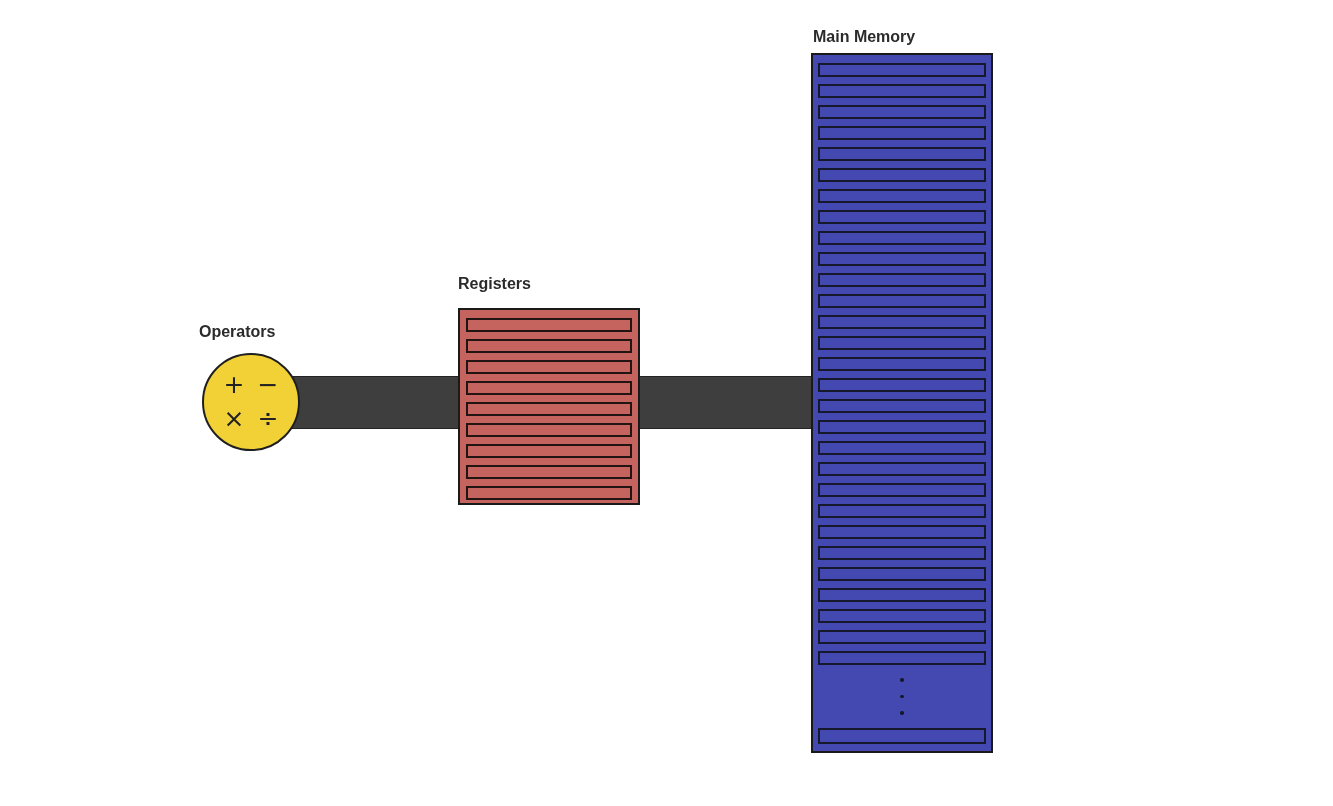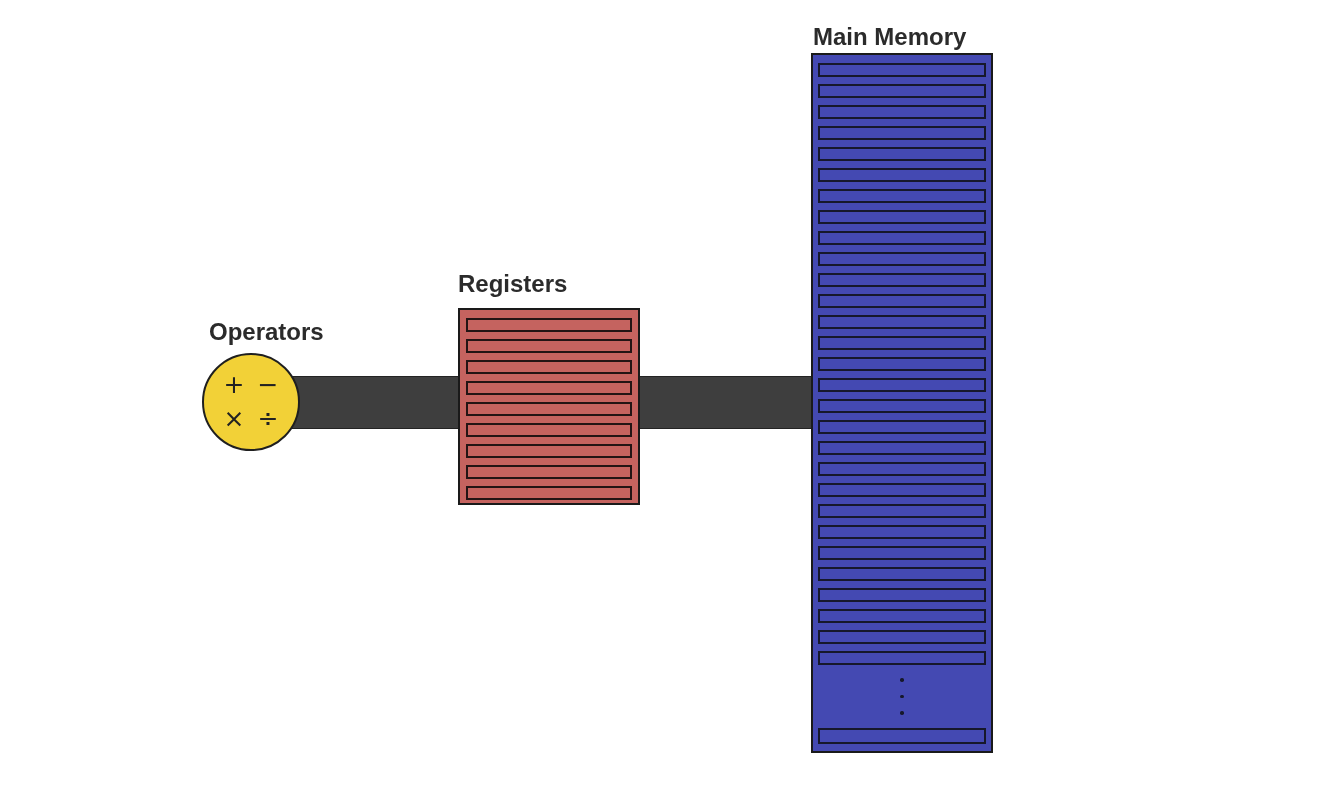--- a/index.html
+++ b/index.html
@@ -10,21 +10,21 @@
     --c-border:#1a1a1a;
     --c-text:#2b2b2b;
     --c-bg:#ffffff;
   }
   html,body{margin:0;padding:0;background:var(--c-bg);}
   .canvas{
     position:relative;width:1333px;height:806px;background:var(--c-bg);
     font-family:"Liberation Sans",sans-serif;overflow:hidden;
   }
   .diagram-label{
-    position:absolute;font-size:24px;font-weight:bold;color:var(--c-text);
+    position:absolute;font-size:16px;font-weight:bold;color:var(--c-text);
     line-height:24px;white-space:nowrap;
   }
   .bus{
     position:absolute;top:376px;height:53px;background:var(--c-bus);
     border:1px solid #232323;box-sizing:border-box;z-index:0;
   }
   .bus-left{left:250px;width:212px;}
   .bus-right{left:636px;width:177px;}
   .operators-circle{
     position:absolute;left:202px;top:353px;width:98px;height:98px;
@@ -53,21 +53,21 @@
     background:transparent;
   }
   .mem-slot{border-color:#16182b;}
   .reg-slot{border-color:#231414;}
   .mem-bottom-slot{height:16px;margin-top:0;}
   .dots-column{
     height:63px;display:flex;flex-direction:column;align-items:center;
     justify-content:space-evenly;
   }
   .dot{width:3.5px;height:3.5px;border-radius:50%;background:#16182b;}
-  .operators-label{left:209px;top:320px;}
+  .operators-label{left:199px;top:320px;}
   .registers-label{left:458px;top:272px;}
   .memory-label{left:813px;top:25px;}
 </style>
 </head>
 <body>
 
 <div class="canvas">
 
   <div class="bus bus-left"></div>
   <div class="bus bus-right"></div>

